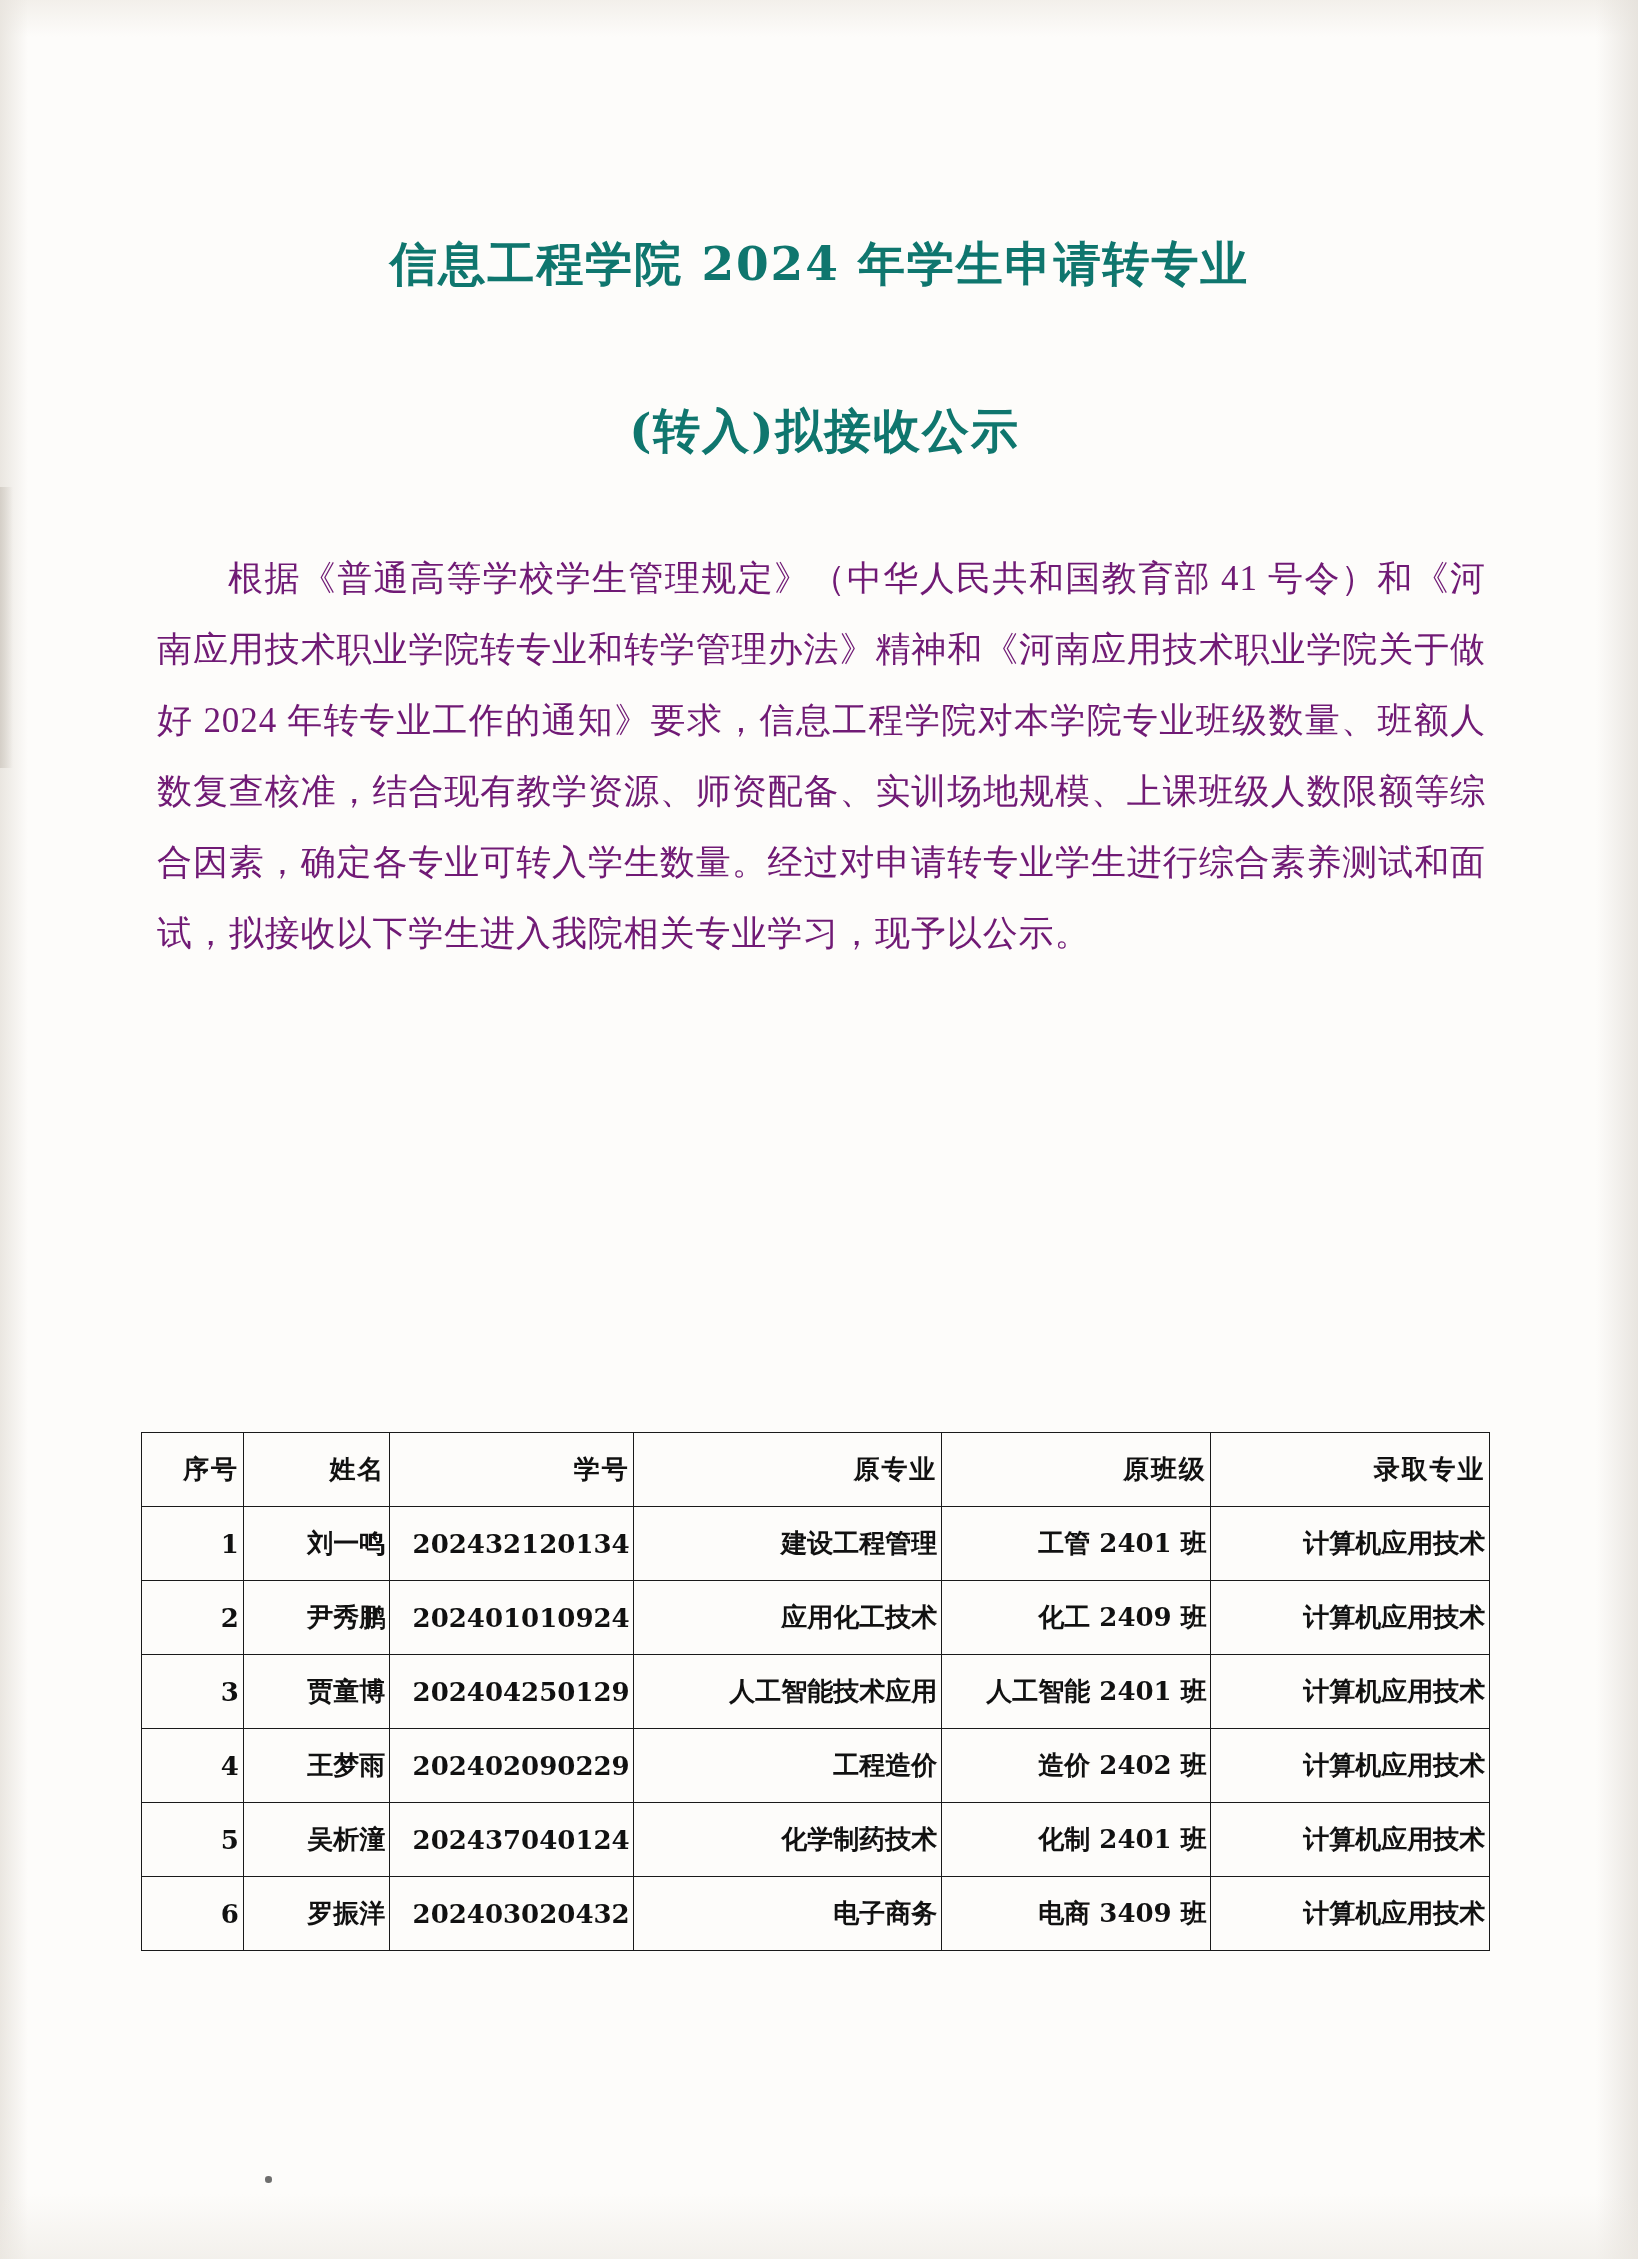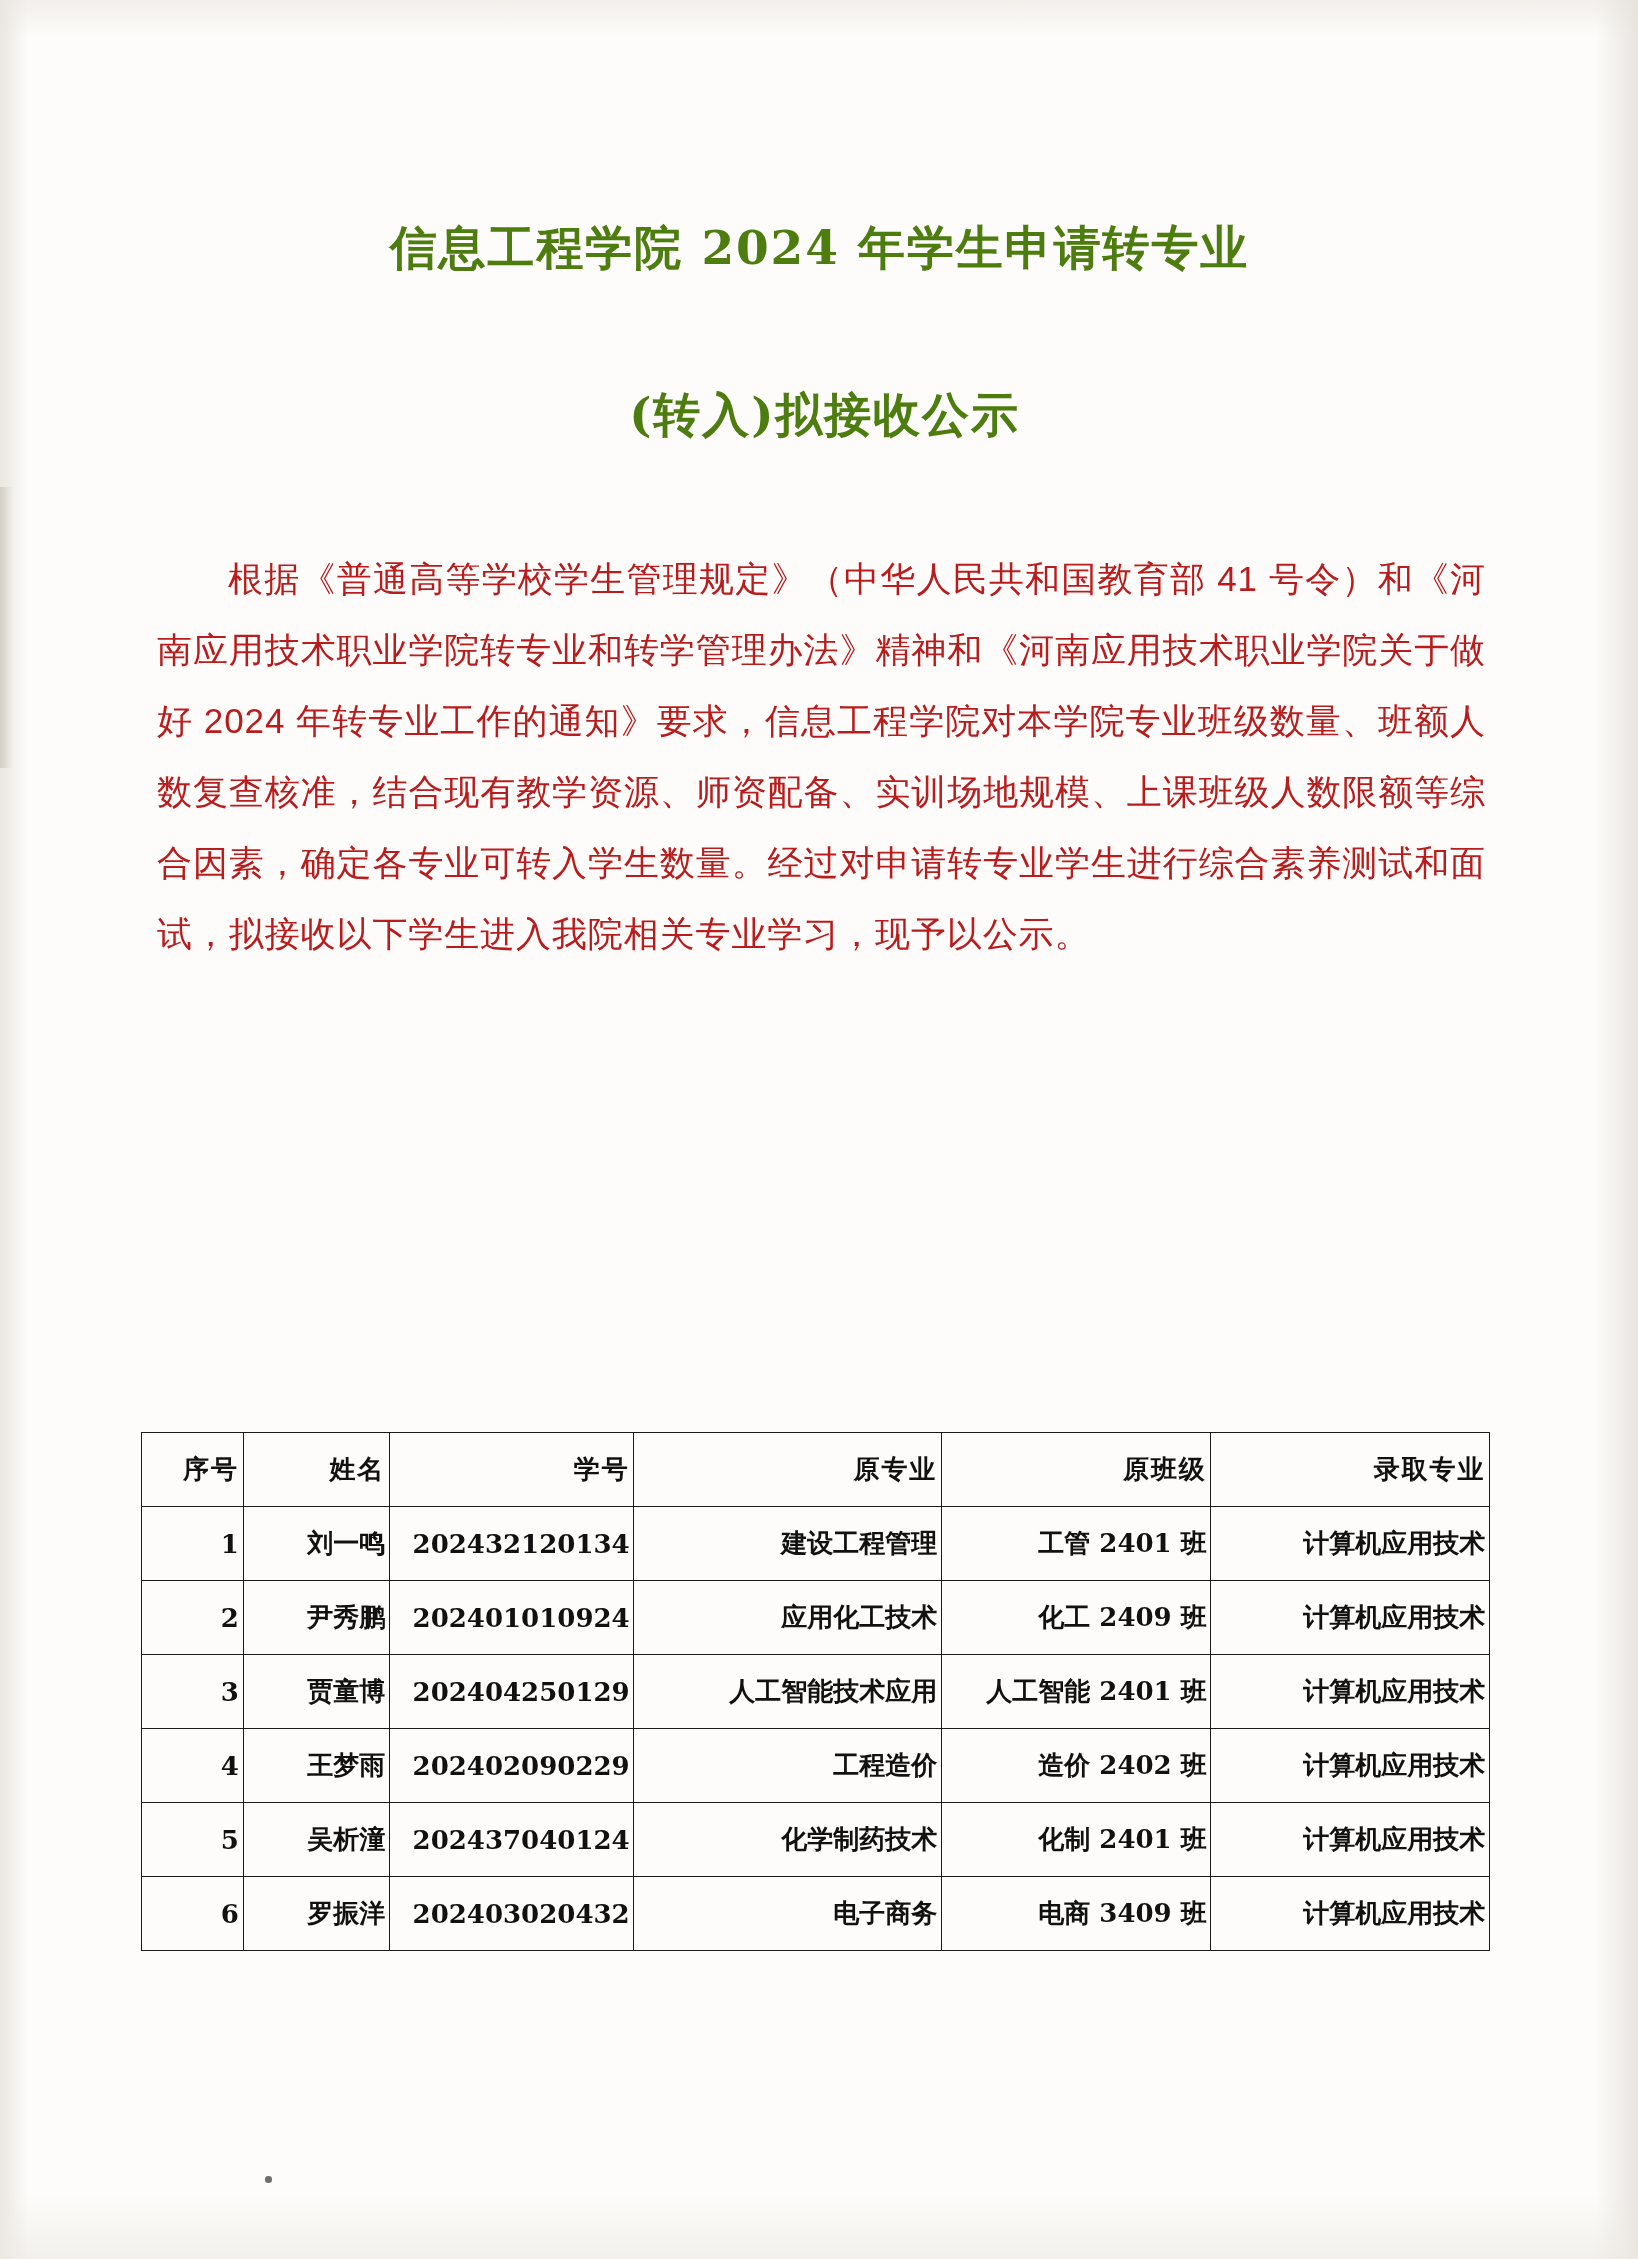--- a/index.html
+++ b/index.html
@@ -62,43 +62,43 @@
     width: 1639px;
     height: 2260px;
   }
 
   .title {
     text-align: center;
     font-family: "DejaVu Serif", serif;
     font-weight: bold;
     font-size: 47px;
     letter-spacing: 1.9px;
-    color: #4d7c0f;
-    margin: 0;
+    color: #0f766e;
+    margin: 16px;
   }
   .title-line1 {
     position: absolute;
     top: 217px;
     left: 0; right: 0;
   }
   .title-line2 {
     position: absolute;
     top: 384px;
     left: 10px; right: 0;
   }
 
   .body-text {
     position: absolute;
     top: 543px;
     left: 157px;
     width: 1329px;
-    font-family: Liberation Sans, sans-serif;
+    font-family: Liberation Serif, serif;
     font-size: 35px;
     line-height: 71px;
-    color: #b91c1c;
+    color: #701a75;
     text-align: justify;
     text-justify: inter-character;
     letter-spacing: 0.9px;
   }
   .body-text p {
     margin: 0;
     text-indent: 71px;
   }
 
   table.tbl {

